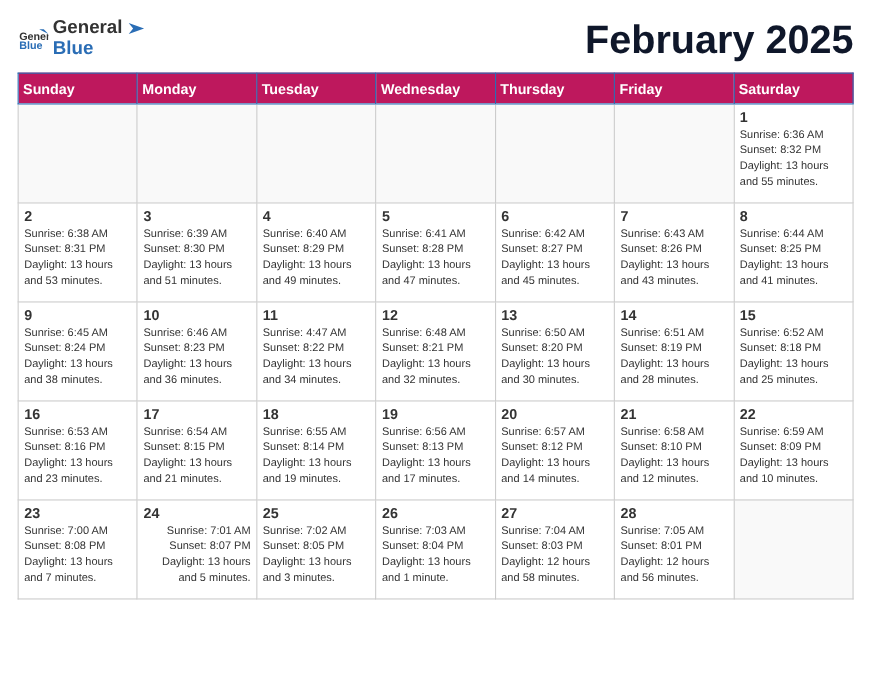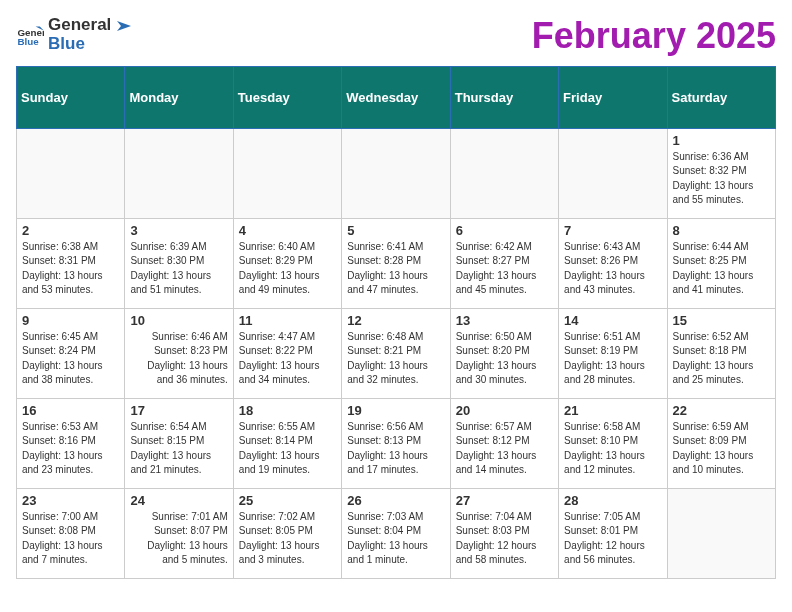--- a/index.html
+++ b/index.html
@@ -24,39 +24,39 @@
     .logo-icon {
       width: 28px;
       height: 28px;
     }
     .title-section {
       text-align: right;
     }
     .month-title {
       font-size: 36px;
       font-weight: bold;
-      color: #a21caf;
+      color: #0f172a;
       line-height: 1.1;
     }
     .location-title {
       font-size: 16px;
       color: #333;
       margin-top: 2px;
     }
     .calendar-table {
       width: 100%;
       border-collapse: collapse;
       table-layout: fixed;
     }
     .calendar-table th {
-      background-color: #0f766e;
+      background-color: #be185d;
       color: #fff;
       font-size: 13px;
       font-weight: bold;
-      padding: 23px 4px;
+      padding: 6px 4px;
       text-align: left;
       border: 1px solid #2a6db5;
     }
     .calendar-table td {
       border: 1px solid #ccc;
       vertical-align: top;
       padding: 4px 5px;
       height: 90px;
       font-size: 10.5px;
       color: #333;
@@ -183,21 +183,21 @@
       <tr>
         <td>
           <span class="day-num">9</span>
           <div class="day-info" style="white-space: pre-line;">Sunrise: 6:45 AM
 Sunset: 8:24 PM
 Daylight: 13 hours
 and 38 minutes.</div>
         </td>
         <td>
           <span class="day-num">10</span>
-          <div class="day-info" style="white-space: pre-line; text-align: right;">Sunrise: 6:46 AM
+          <div class="day-info" style="white-space: pre-line;">Sunrise: 6:46 AM
 Sunset: 8:23 PM
 Daylight: 13 hours
 and 36 minutes.</div>
         </td>
         <td>
           <span class="day-num">11</span>
           <div class="day-info" style="white-space: pre-line;">Sunrise: 4:47 AM
 Sunset: 8:22 PM
 Daylight: 13 hours
 and 34 minutes.</div>

